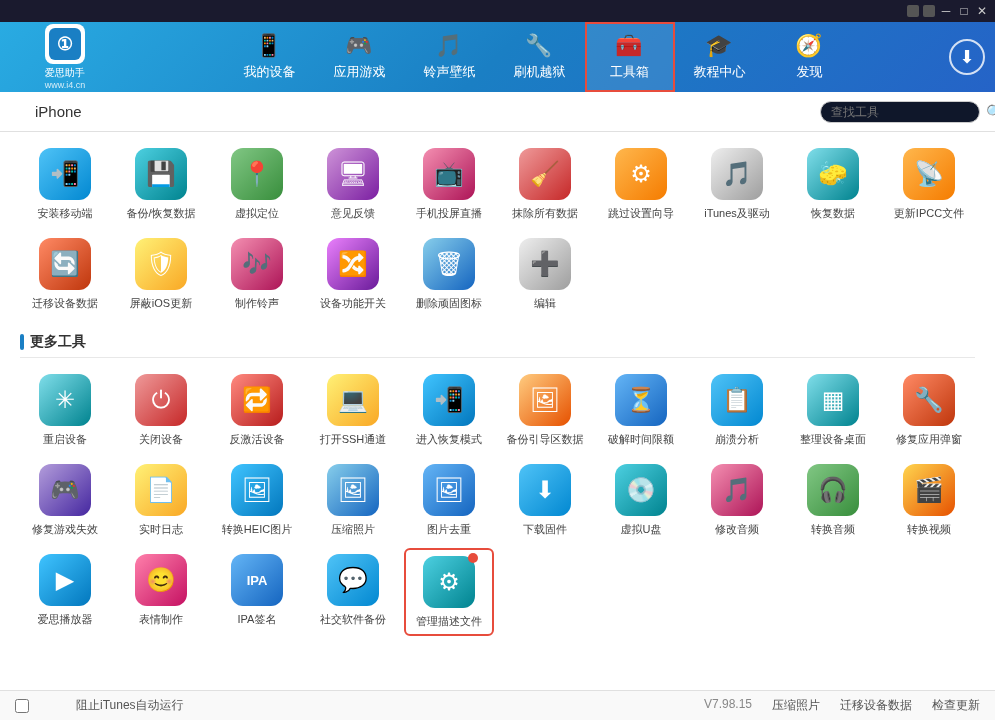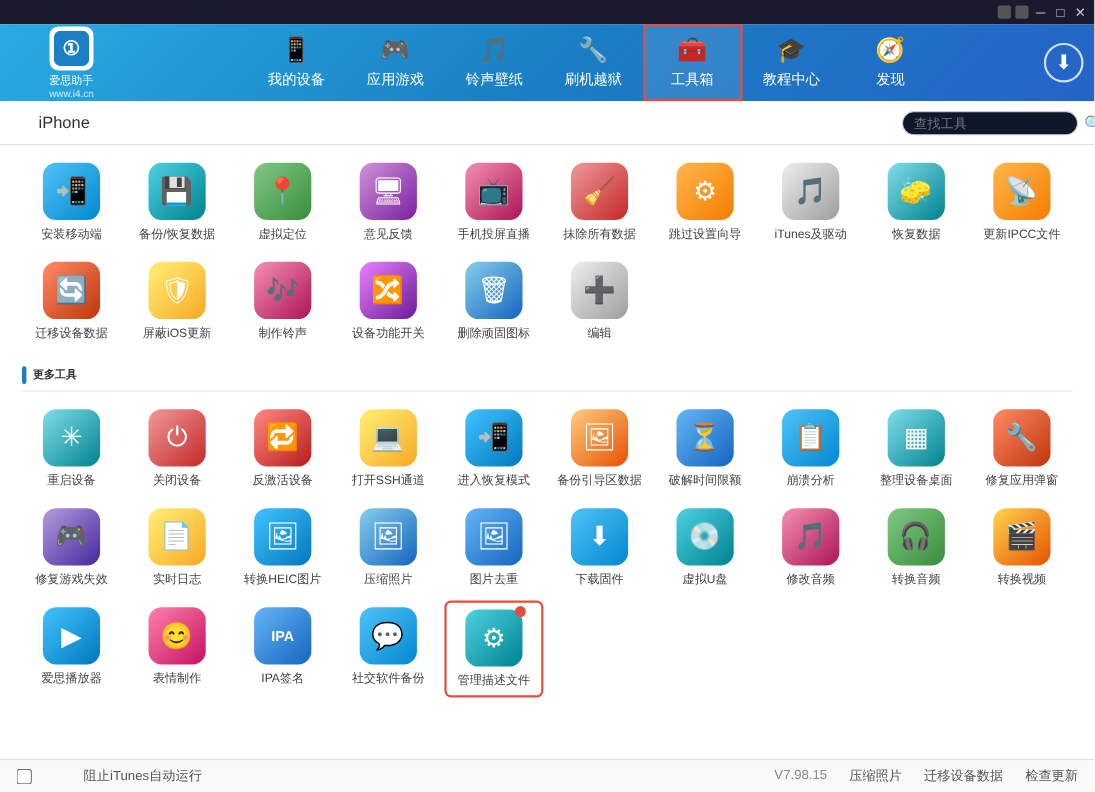--- a/index.html
+++ b/index.html
@@ -136,21 +136,21 @@
       margin-bottom: 10px;
       border-bottom: 1px solid #e8e8e8;
       padding-bottom: 6px;
     }
     .section-bar {
       width: 4px; height: 16px;
       background: #1a7fc4;
       border-radius: 2px;
       margin-right: 6px;
     }
-    .section-title { font-size: 10px; color: #333; font-weight: 600; }
+    .section-title { font-size: 14px; color: #333; font-weight: 600; }
 
     .tools-grid {
       display: flex;
       flex-wrap: wrap;
       gap: 6px;
     }
     .tool-item {
       display: flex;
       flex-direction: column;
       align-items: center;

